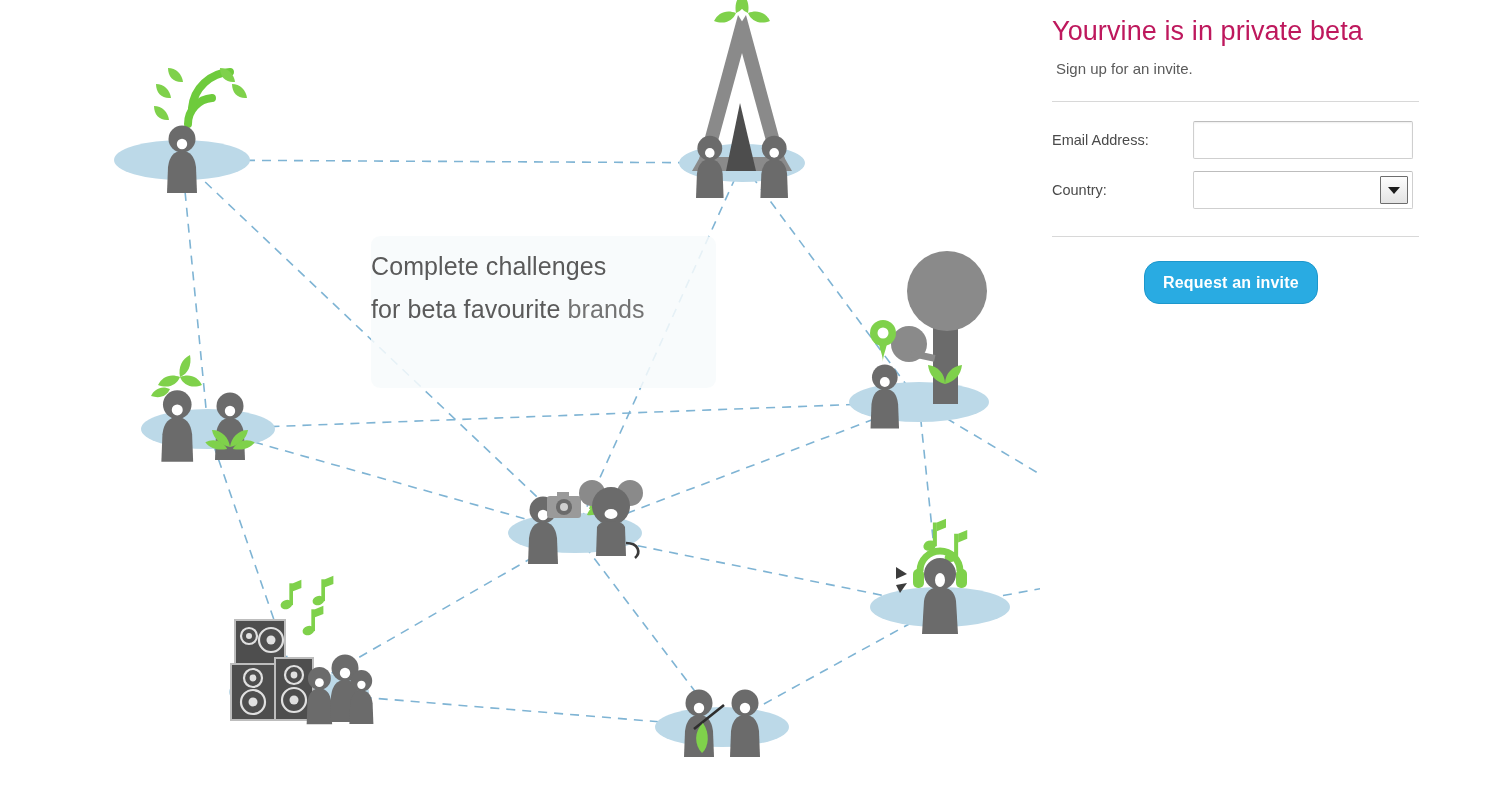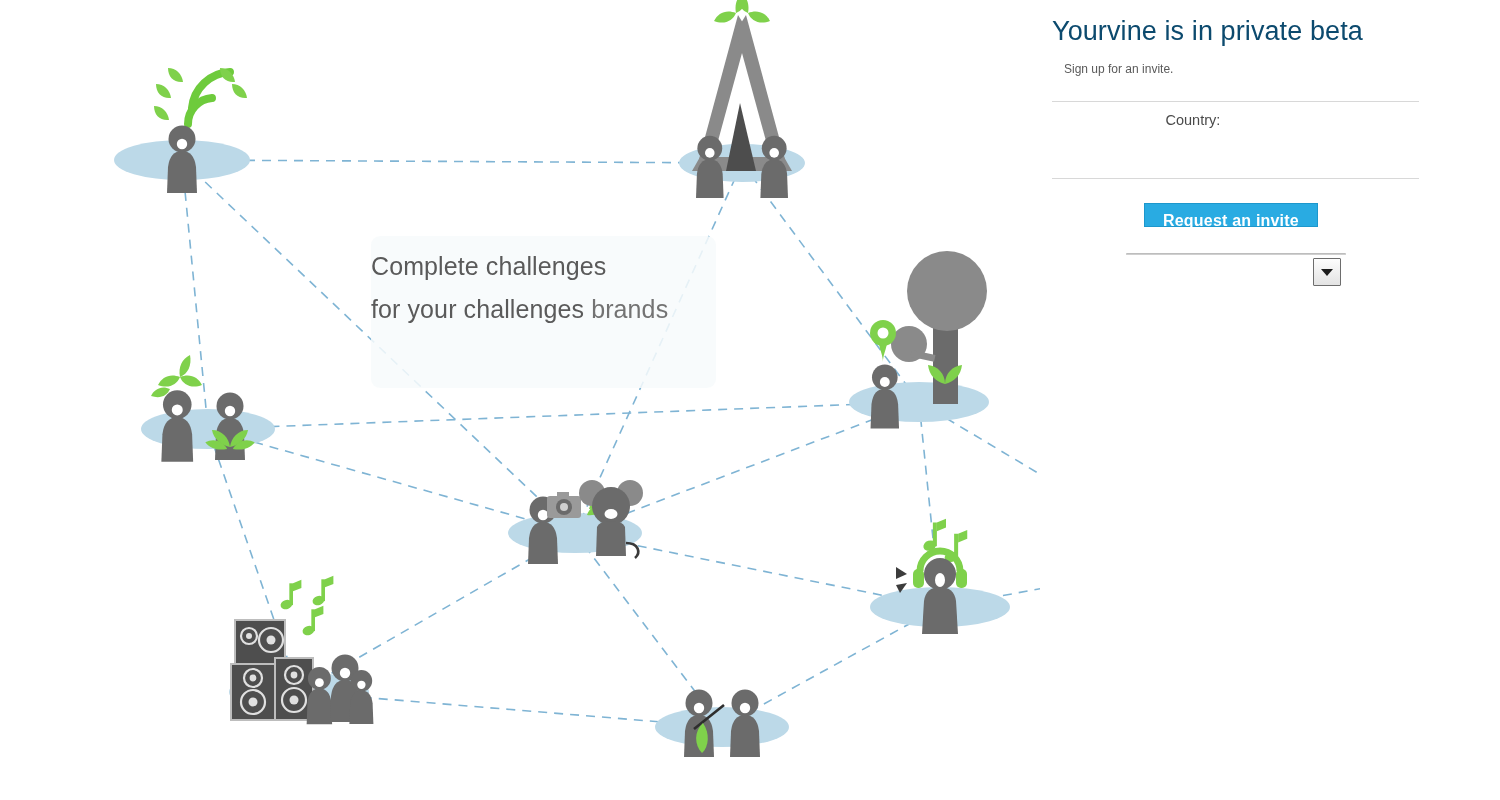--- a/index.html
+++ b/index.html
@@ -66,47 +66,47 @@
 
   
   #signup {
     position: absolute;
     left: 1052px;
     top: 14px;
     width: 368px;
   }
   #signup .headline {
     font-size: 27px;
-    color: #0c4a6e;
+    color: #be185d;
     font-weight: normal;
     margin: 0;
     line-height: 34px;
     letter-spacing: 0.1px;
   }
   #signup .subhead {
-    font-size: 12px;
+    font-size: 15px;
     color: #5a5a5a;
-    margin: 11px 0 0 12px;
+    margin: 11px 0 0 4px;
     line-height: 20px;
   }
   .rule {
     height: 1px;
     background: #d8d8d8;
     margin: 22px 0 0 0;
     width: 367px;
   }
   .rule.second { margin-top: 26px; }
 
   .field-row {
     display: flex;
     align-items: center;
     margin-top: 18px;
     height: 40px;
   }
-  .field-row.country { margin-top: 10px; flex-direction: column; }
+  .field-row.country { margin-top: 10px; }
   .field-label {
     width: 141px;
     font-size: 14.5px;
     color: #4a4a4a;
     flex: 0 0 141px;
   }
   .text-input {
     width: 220px;
     height: 38px;
     box-sizing: border-box;
@@ -164,23 +164,23 @@
     padding-left: 92px;
   }
   #request-invite {
     background: #29ABE2;
     border: 1px solid #1d97cc;
     color: #ffffff;
     font-size: 16px;
     font-weight: bold;
     font-family: "Liberation Sans", sans-serif;
     padding: 0 18px;
-    height: 24px;
+    height: 43px;
     line-height: 33px;
-    border-radius: 0;
+    border-radius: 15px;
     cursor: pointer;
     letter-spacing: 0.2px;
   }
 </style>
 </head>
 <body>
 
 <div id="page">
 
   <div id="illustration">
@@ -431,29 +431,33 @@
           <rect x="-0.9" y="-2" width="1.8" height="18" fill="#ffffff"></rect>
           <path d="M0,-2 C8,-6 12,-14 12,-22 C4,-20 0,-11 0,-2 Z" fill="#8CD14B"></path>
           <path d="M0,-2 C-8,-6 -12,-14 -12,-22 C-4,-20 0,-11 0,-2 Z" fill="#8CD14B"></path>
         </g>
       </g>
 
     </svg>
 
     <div id="tagline">
       <div class="line">Complete challenges</div>
-      <div class="line"><span>for your challenges </span><span class="accent">brands</span></div>
+      <div class="line"><span>for beta favourite </span><span class="accent">brands</span></div>
     </div>
   </div>
 
   <div id="signup">
     <h1 class="headline">Yourvine is in private beta</h1>
     <p class="subhead">Sign up for an invite.</p>
     <div class="rule"></div>
 
+    <div class="field-row">
+      <label class="field-label">Email Address:</label>
+      <input class="text-input" type="text" value="" style="">
+    </div>
 
     <div class="field-row country">
       <label class="field-label">Country:</label>
       <div class="select-wrap">
         <span class="select-value"></span>
         <span class="select-button">
           <span class="select-arrow"></span>
         </span>
       </div>
     </div>

